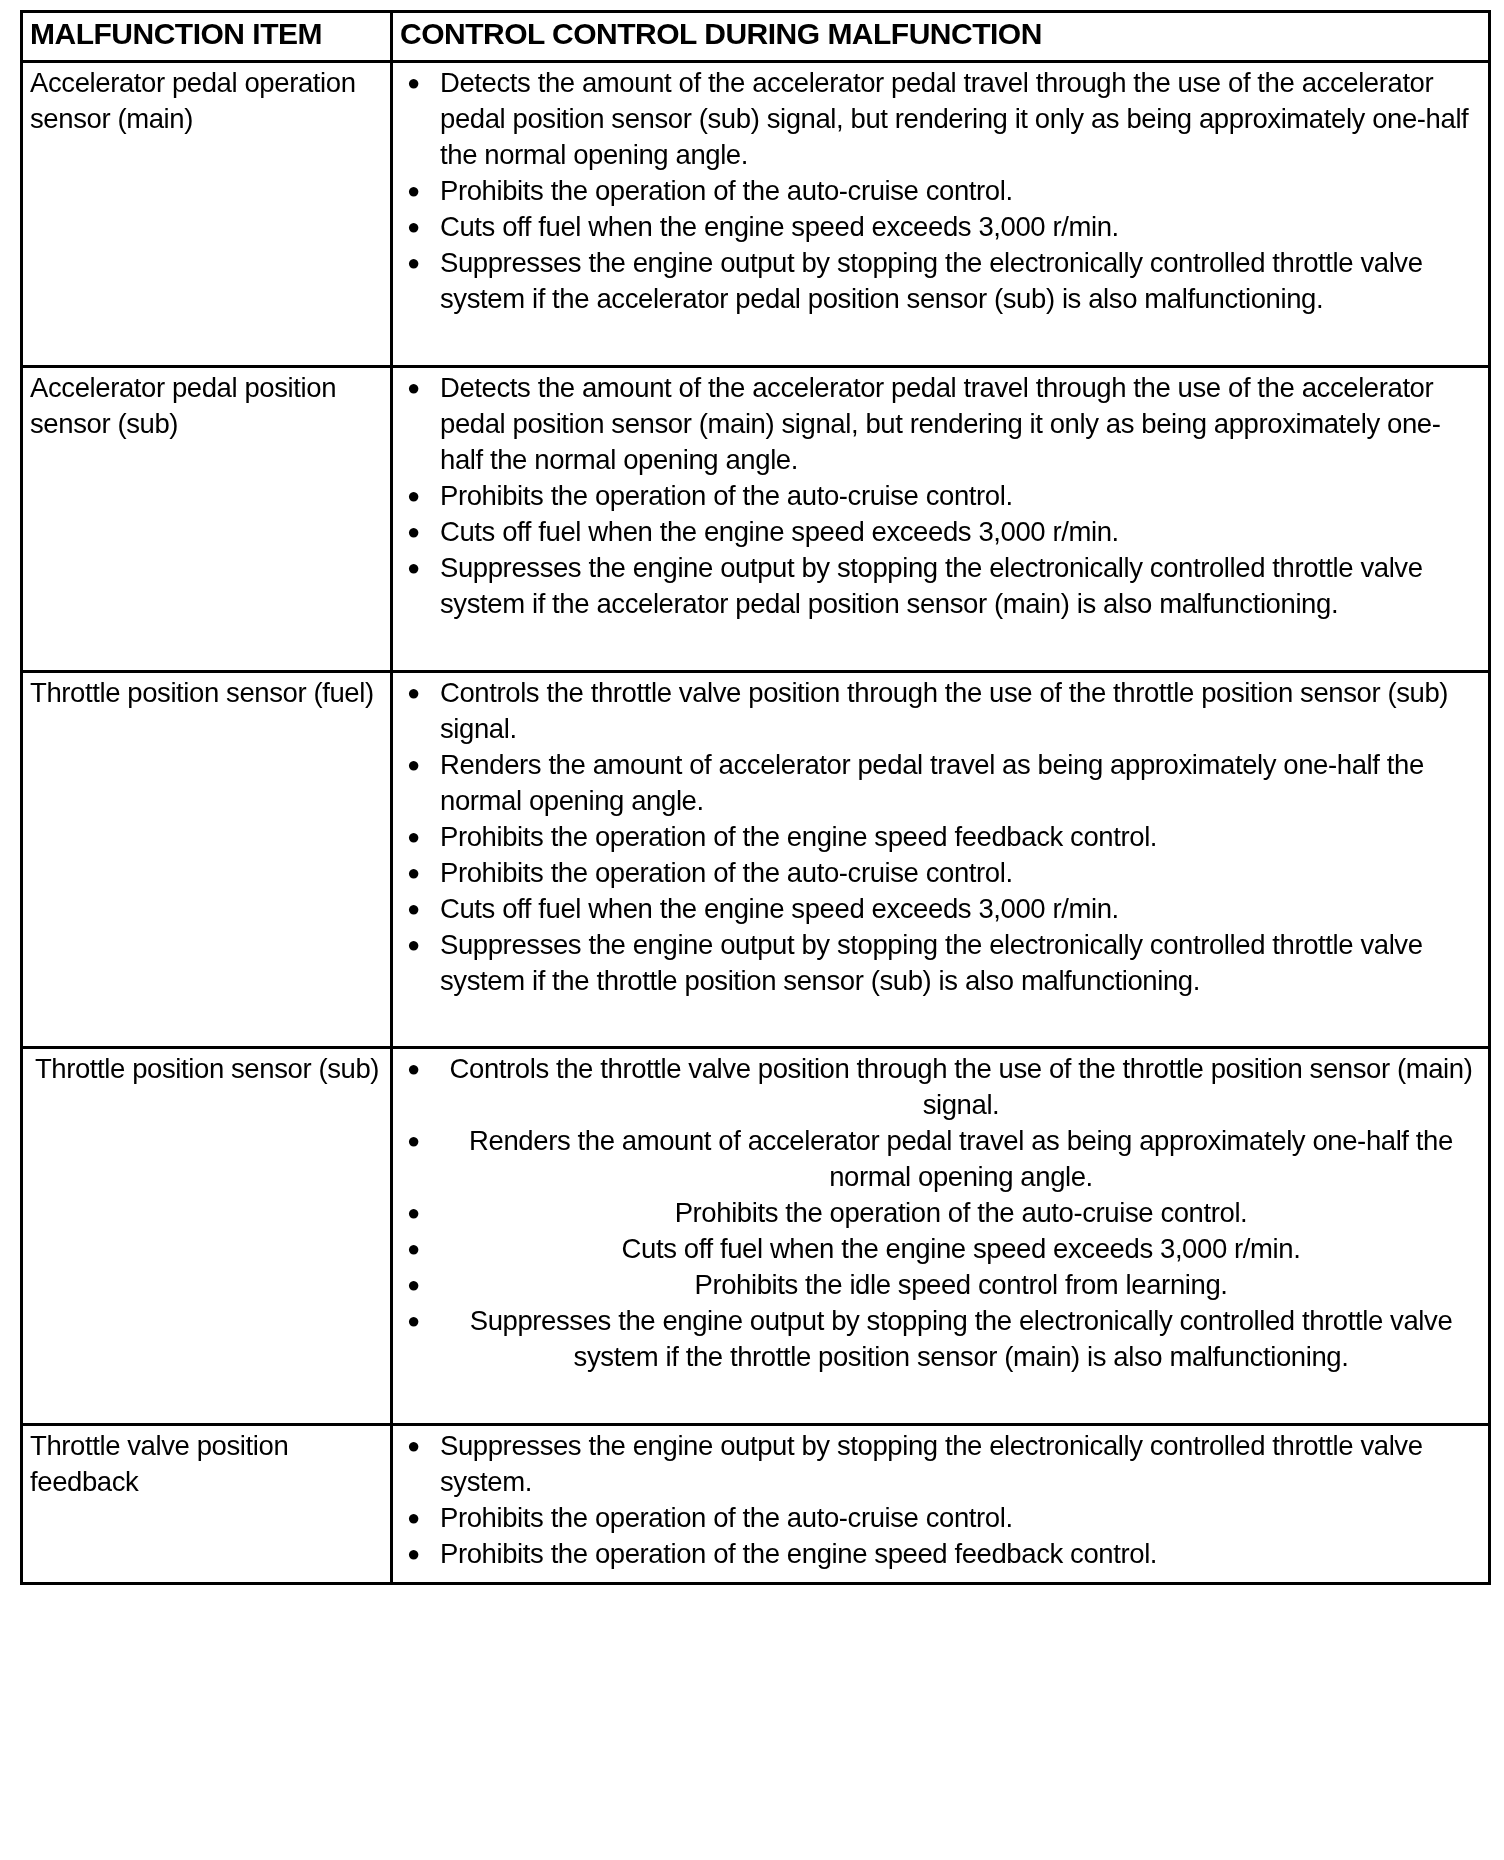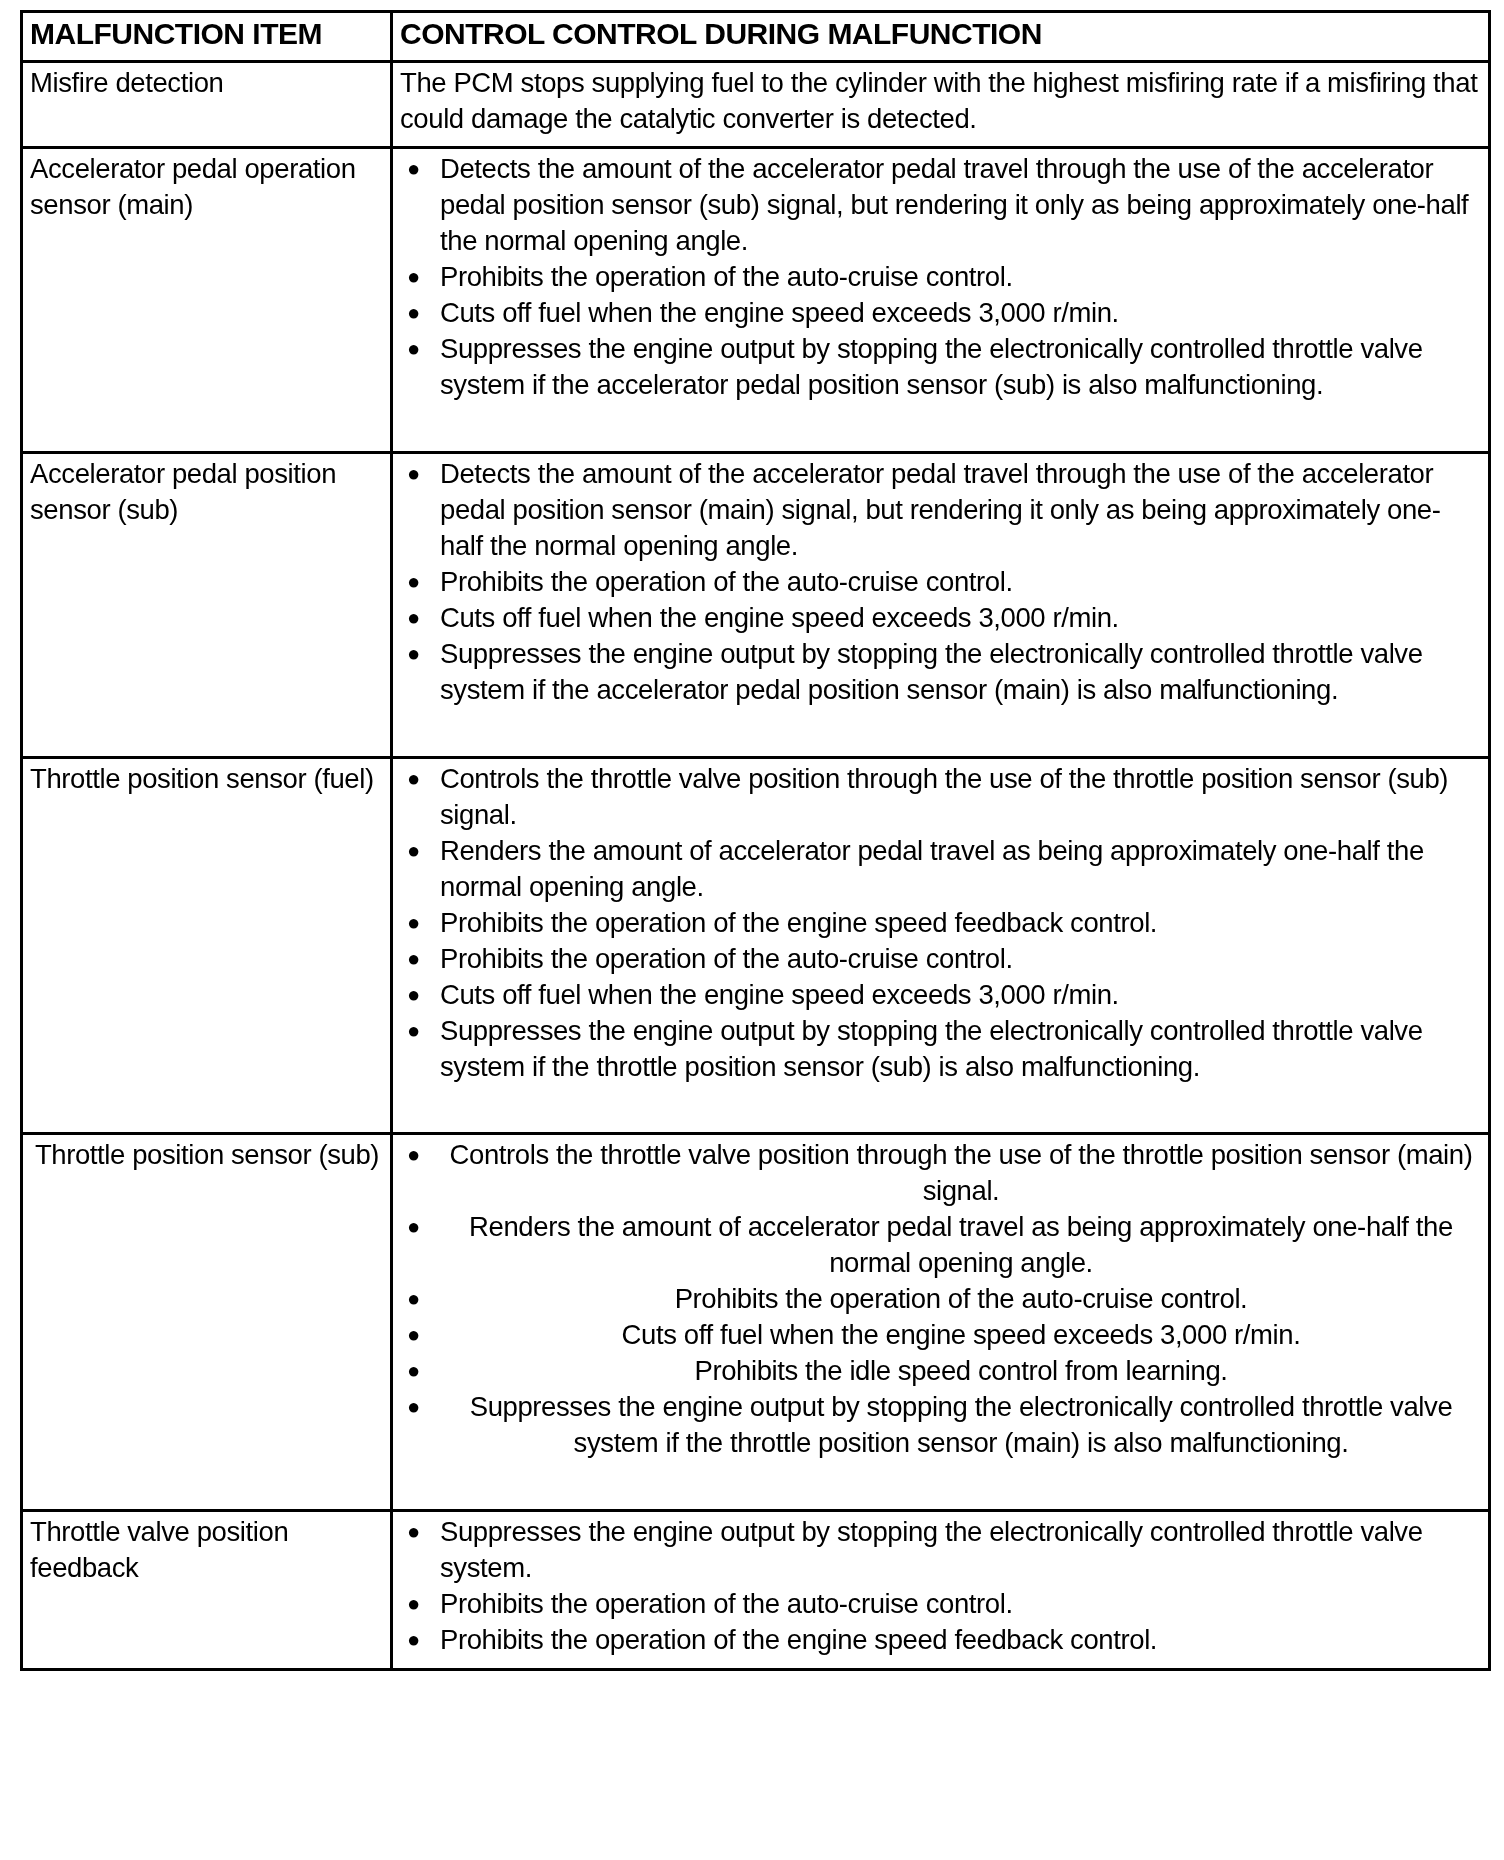--- a/index.html
+++ b/index.html
@@ -80,24 +80,20 @@
   <thead>
     <tr>
       <th>MALFUNCTION ITEM</th>
       <th>CONTROL CONTROL DURING MALFUNCTION</th>
     </tr>
   </thead>
   <tbody>
 
 
 
-    <tr class="row-mis">
-      <td class="item-cell">Misfire detection</td>
-      <td class="content-cell">The PCM stops supplying fuel to the cylinder with the highest misfiring rate if a misfiring that could damage the catalytic converter is detected.</td>
-    </tr>
 
     <tr class="row-appm">
       <td class="item-cell">Accelerator pedal operation sensor (main)</td>
       <td class="content-cell">
         <ul class="bullets">
           <li><span class="bullet-dot">●</span><span>Detects the amount of the accelerator pedal travel through the use of the accelerator pedal position sensor (sub) signal, but rendering it only as being approximately one-half the normal opening angle.</span></li>
           <li><span class="bullet-dot">●</span><span>Prohibits the operation of the auto-cruise control.</span></li>
           <li><span class="bullet-dot">●</span><span>Cuts off fuel when the engine speed exceeds 3,000 r/min.</span></li>
           <li><span class="bullet-dot">●</span><span>Suppresses the engine output by stopping the electronically controlled throttle valve system if the accelerator pedal position sensor (sub) is also malfunctioning.</span></li>
         </ul>

